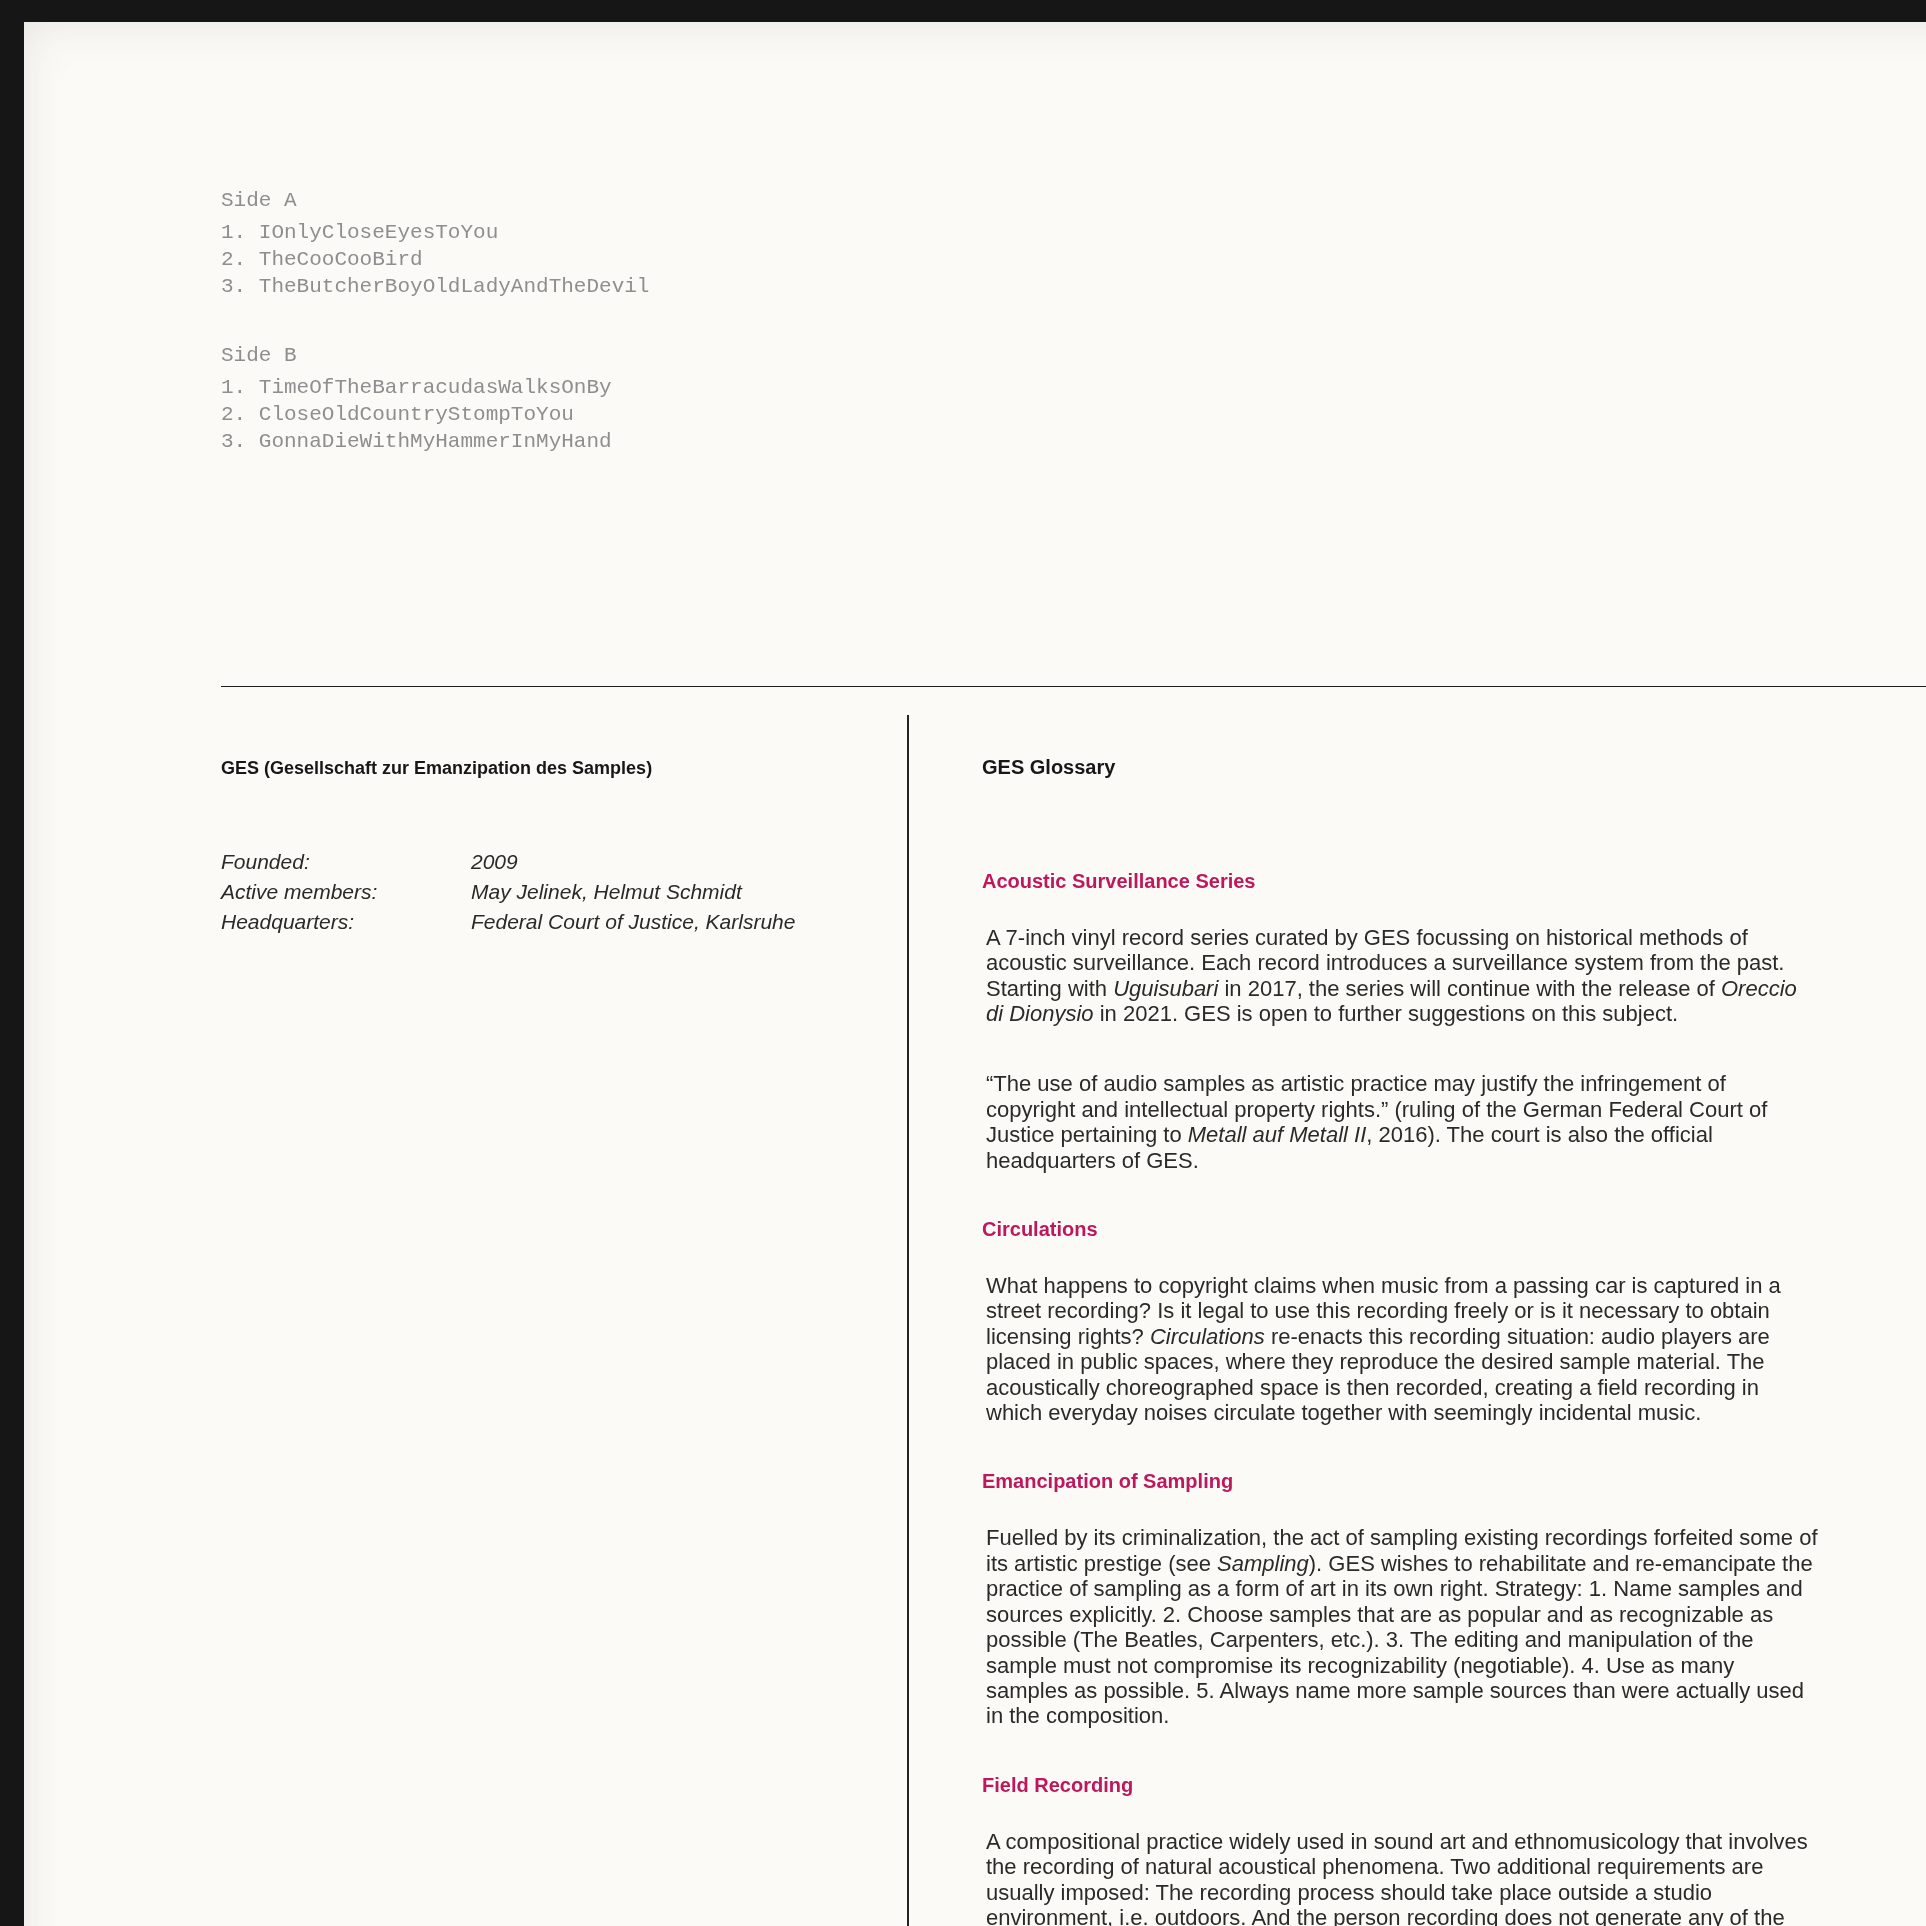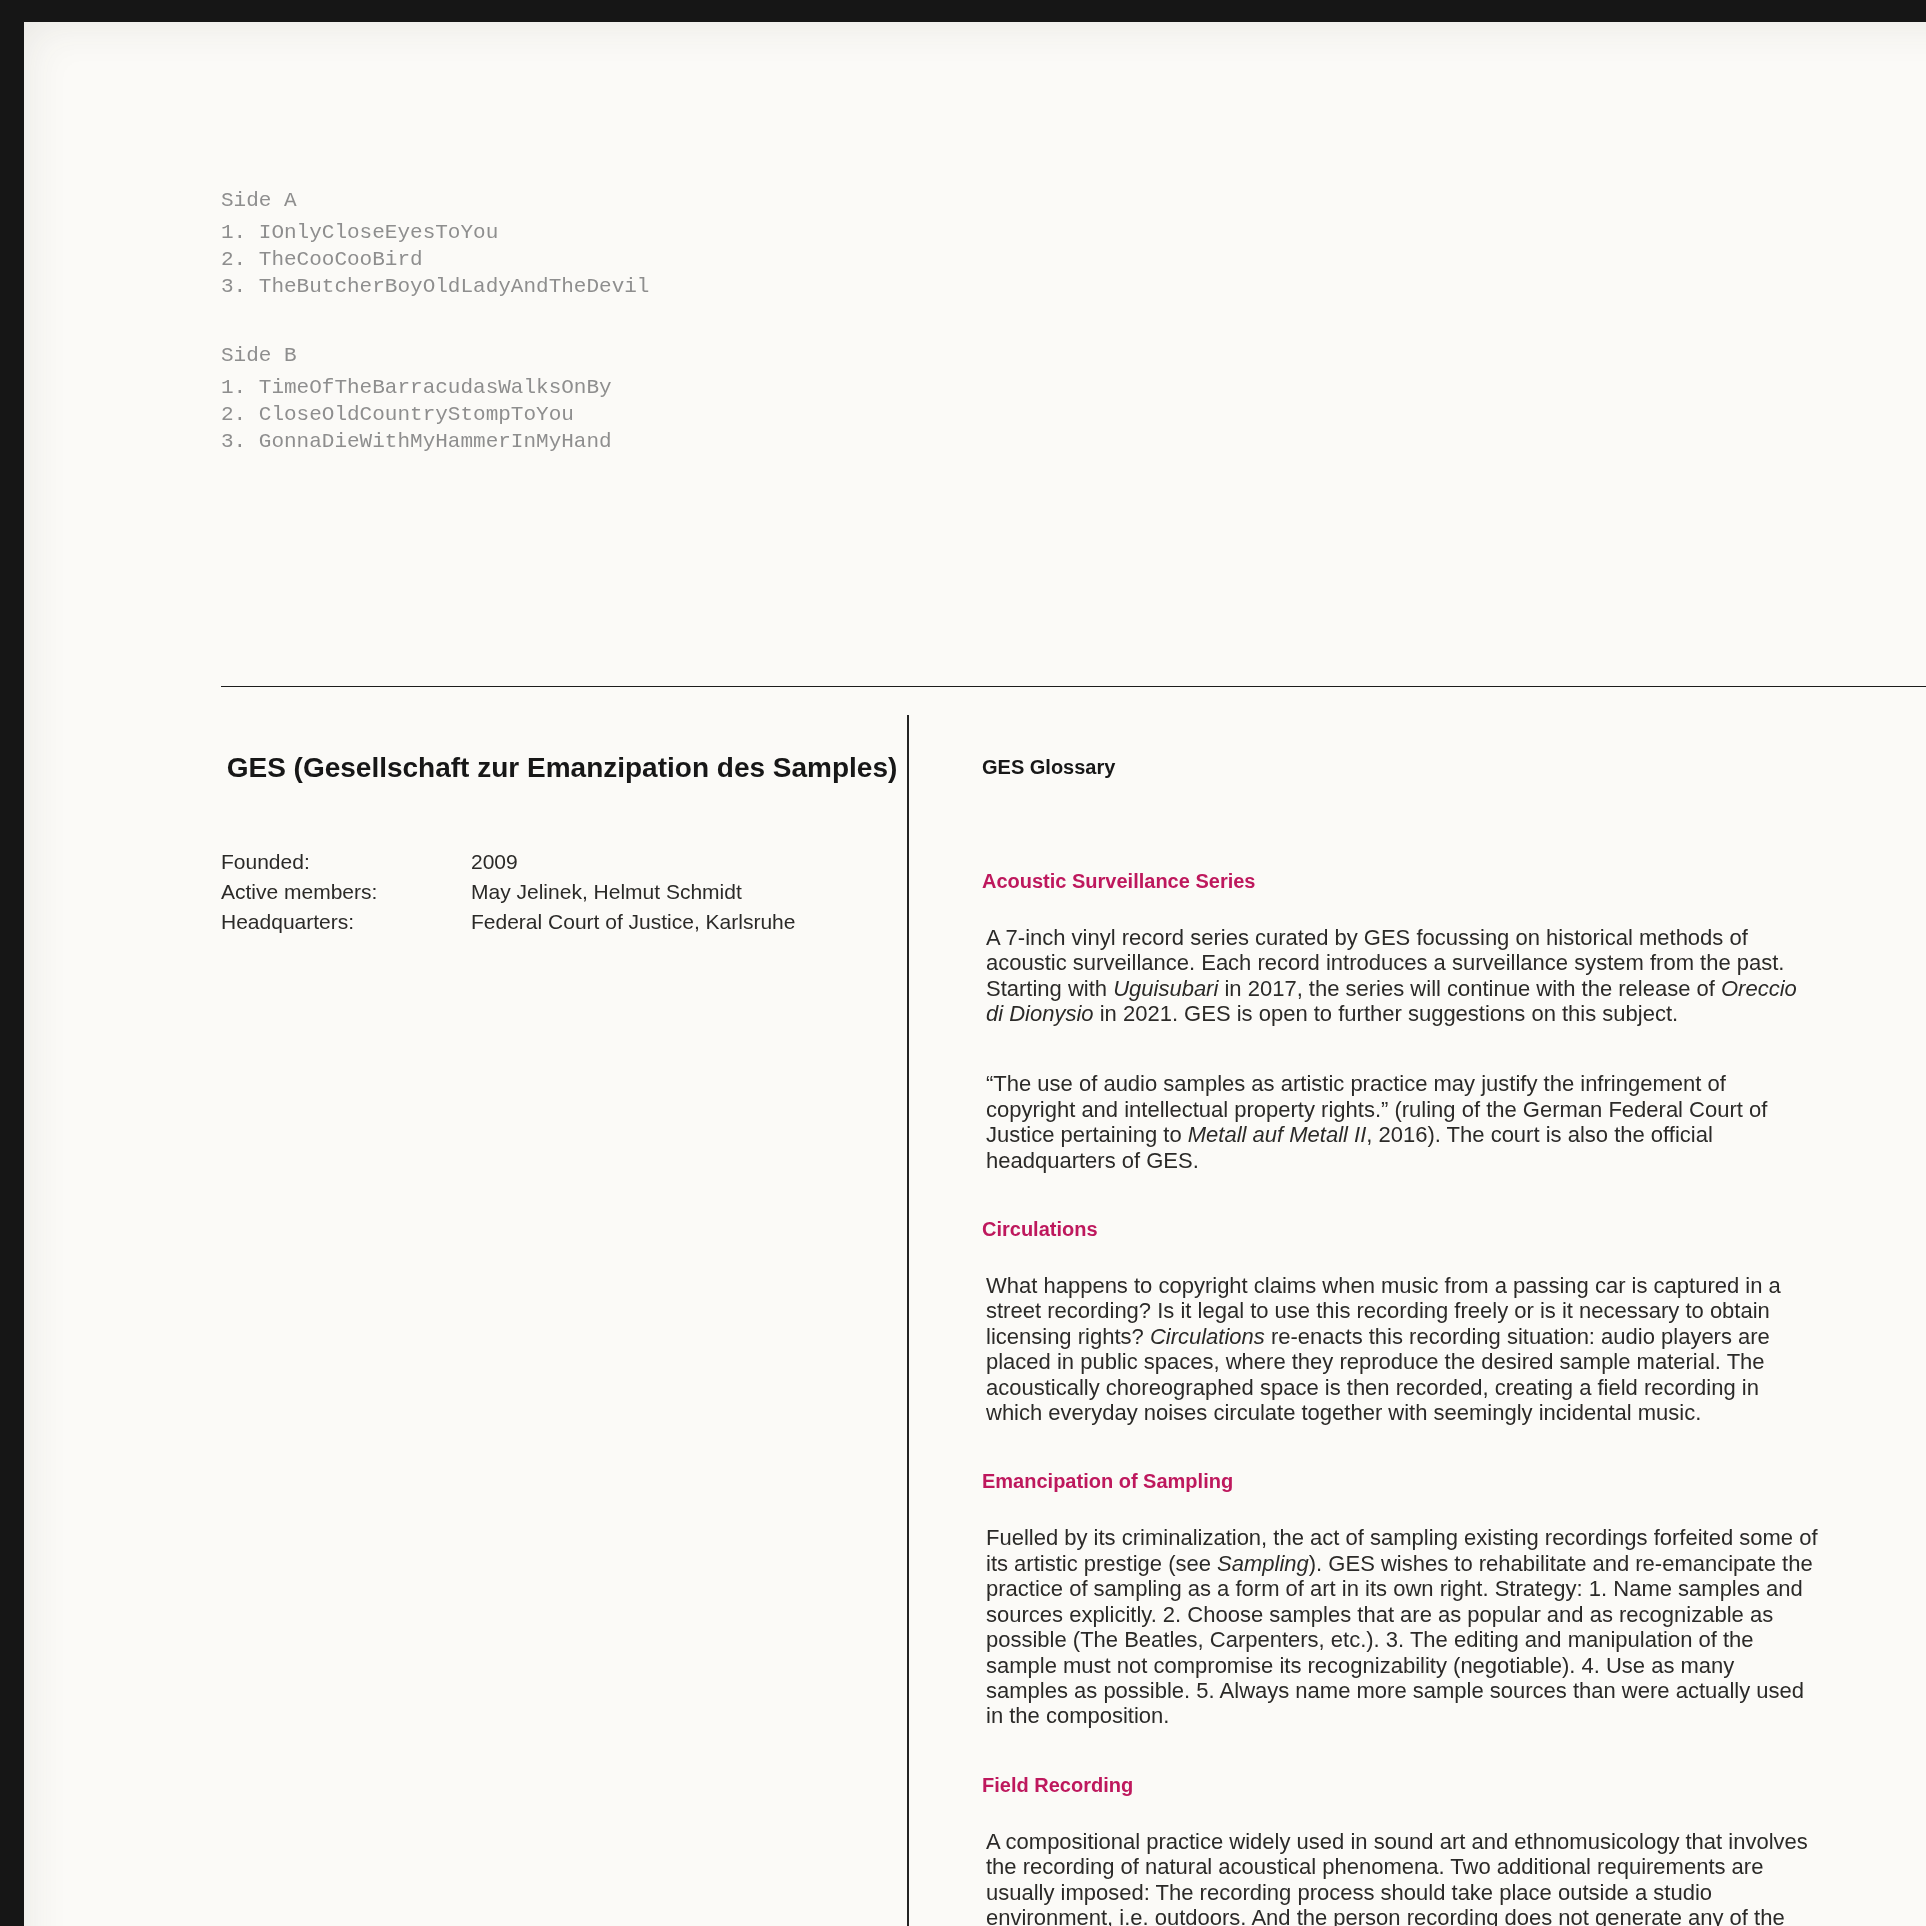--- a/index.html
+++ b/index.html
@@ -12,26 +12,26 @@
   .tracklist{position:absolute;left:197px;top:165px;font-size:21px;line-height:27px;}
   .side-block{margin-bottom:42px;font-family:Liberation Mono, monospace;}
   .side-label{margin-bottom:5.4px;}
   
   .hrule{position:absolute;left:197px;top:664px;width:2453px;height:1.9px;background:#1c1c1c;}
   .vdivider{position:absolute;left:883px;top:693px;width:1.9px;height:2088px;background:#242424;}
   
   .col{position:absolute;top:728px;}
   .col1{left:197px;width:682px;}
   .col2{left:958px;width:840px;}
-  .col h2{font-size:28px;line-height:24px;font-weight:bold;color:#171717;margin:6.2px 0 0 0;text-align:center;}
+  .col h2{font-size:18px;line-height:24px;font-weight:bold;color:#171717;margin:6.2px 0 0 0;}
   .glossary-title{font-size:20px;font-weight:bold;color:#171717;margin:6.2px 0 91px 0;}
   .entry{margin-bottom:45px;}
   .entry h3{font-size:20px;line-height:23px;font-weight:bold;color:#be185d;margin:0 0 32px 0;}
   .entry p{font-size:22px;line-height:25.4px;margin:4px;color:#2b2a28;}
-  .info{margin-top:67px;font-size:21px;line-height:30px;}
+  .info{margin-top:67px;font-size:21px;line-height:30px;font-style:italic;}
   .info-row{display:flex;}
   .info-row .lbl{width:250px;flex:0 0 250px;}
   i{font-style:italic;}
 </style>
 </head>
 <body>
 
 <div class="stage">
   <div class="page">
 

